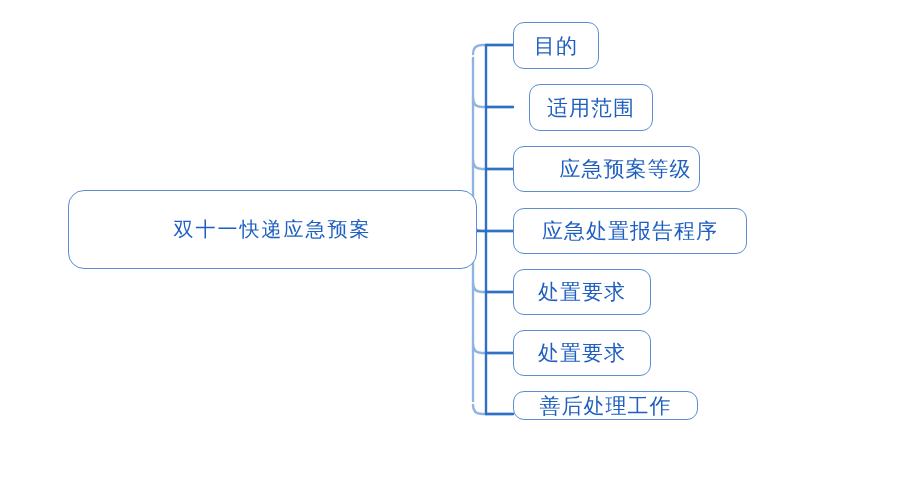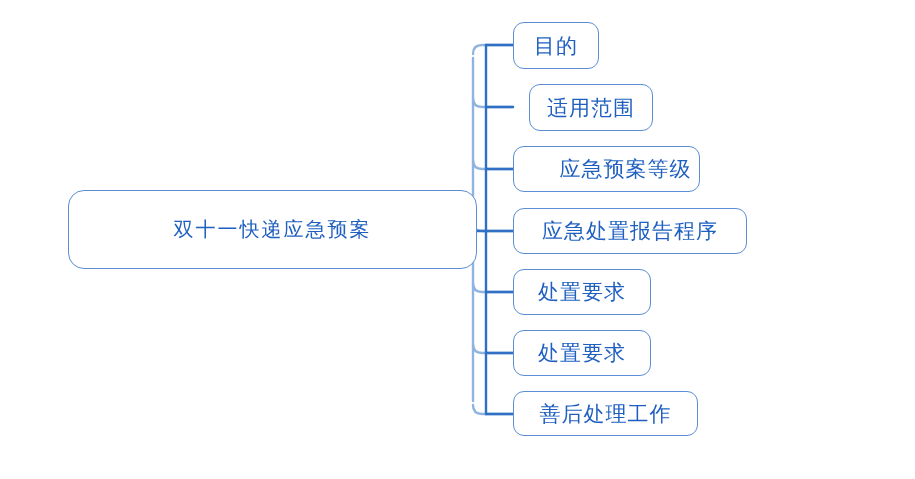--- a/index.html
+++ b/index.html
@@ -53,21 +53,21 @@
   .node.child {
     font-size: 21px;
     border-radius: 11px;
   }
   .node.child.c0 { left: 513px; top: 22px;  width: 86px;  height: 47px; }
   .node.child.c1 { left: 529px; top: 84px;  width: 124px; height: 47px; }
   .node.child.c2 { left: 513px; top: 146px; width: 187px; height: 46px; padding-left: 38px; }
   .node.child.c3 { left: 513px; top: 208px; width: 234px; height: 46px; }
   .node.child.c4 { left: 513px; top: 269px; width: 138px; height: 46px; }
   .node.child.c5 { left: 513px; top: 330px; width: 138px; height: 46px; }
-  .node.child.c6 { left: 513px; top: 391px; width: 185px; height: 45px; }
+  .node.child.c6 { left: 513px; top: 391px; width: 185px; height: 29px; }
 </style>
 </head>
 <body>
 
 <div id="mindmap">
 
   <svg class="connector-layer" viewBox="0 0 915 479" width="915" height="479" xmlns="http://www.w3.org/2000/svg">
 
     <g fill="none" stroke="#8fb4e0" stroke-width="2.4" stroke-linecap="round">
       <path d="M 473 58 L 473 401"></path>

